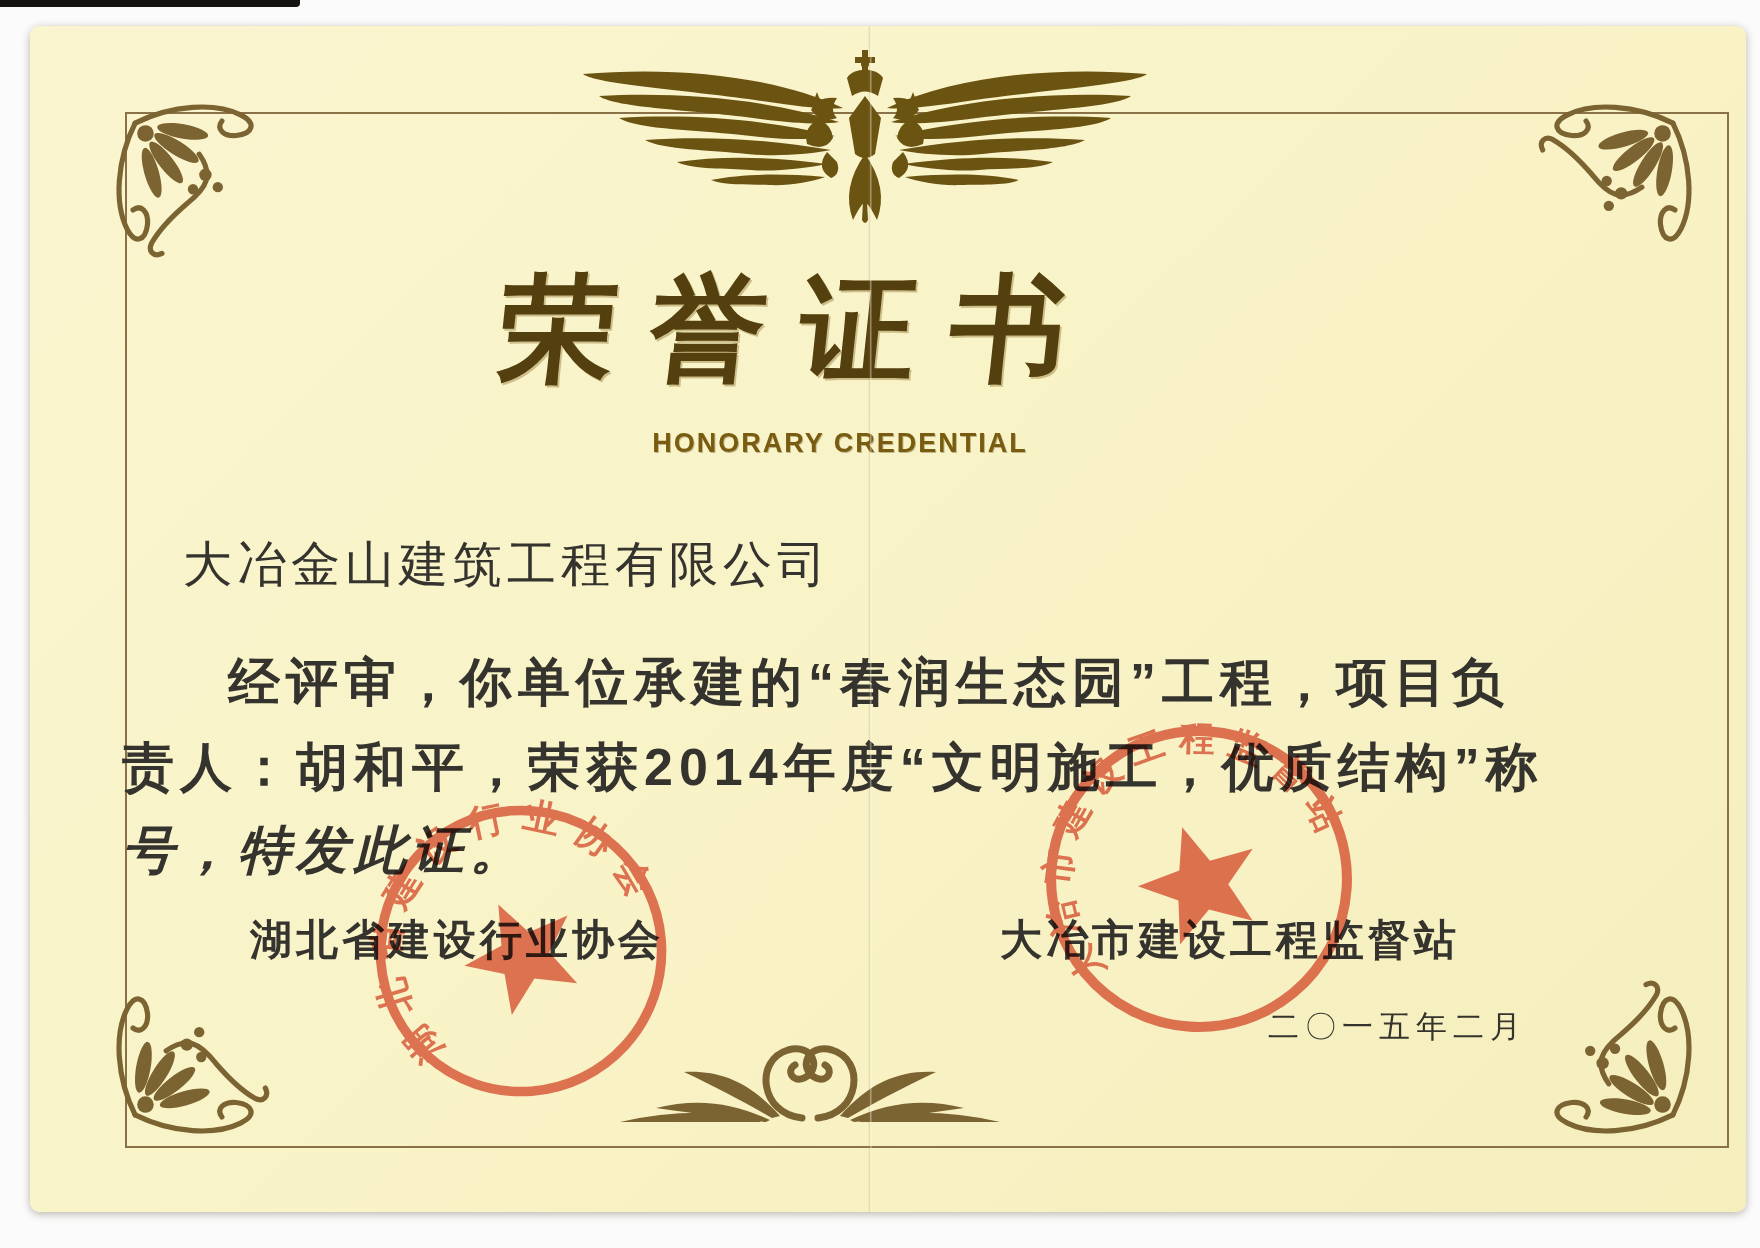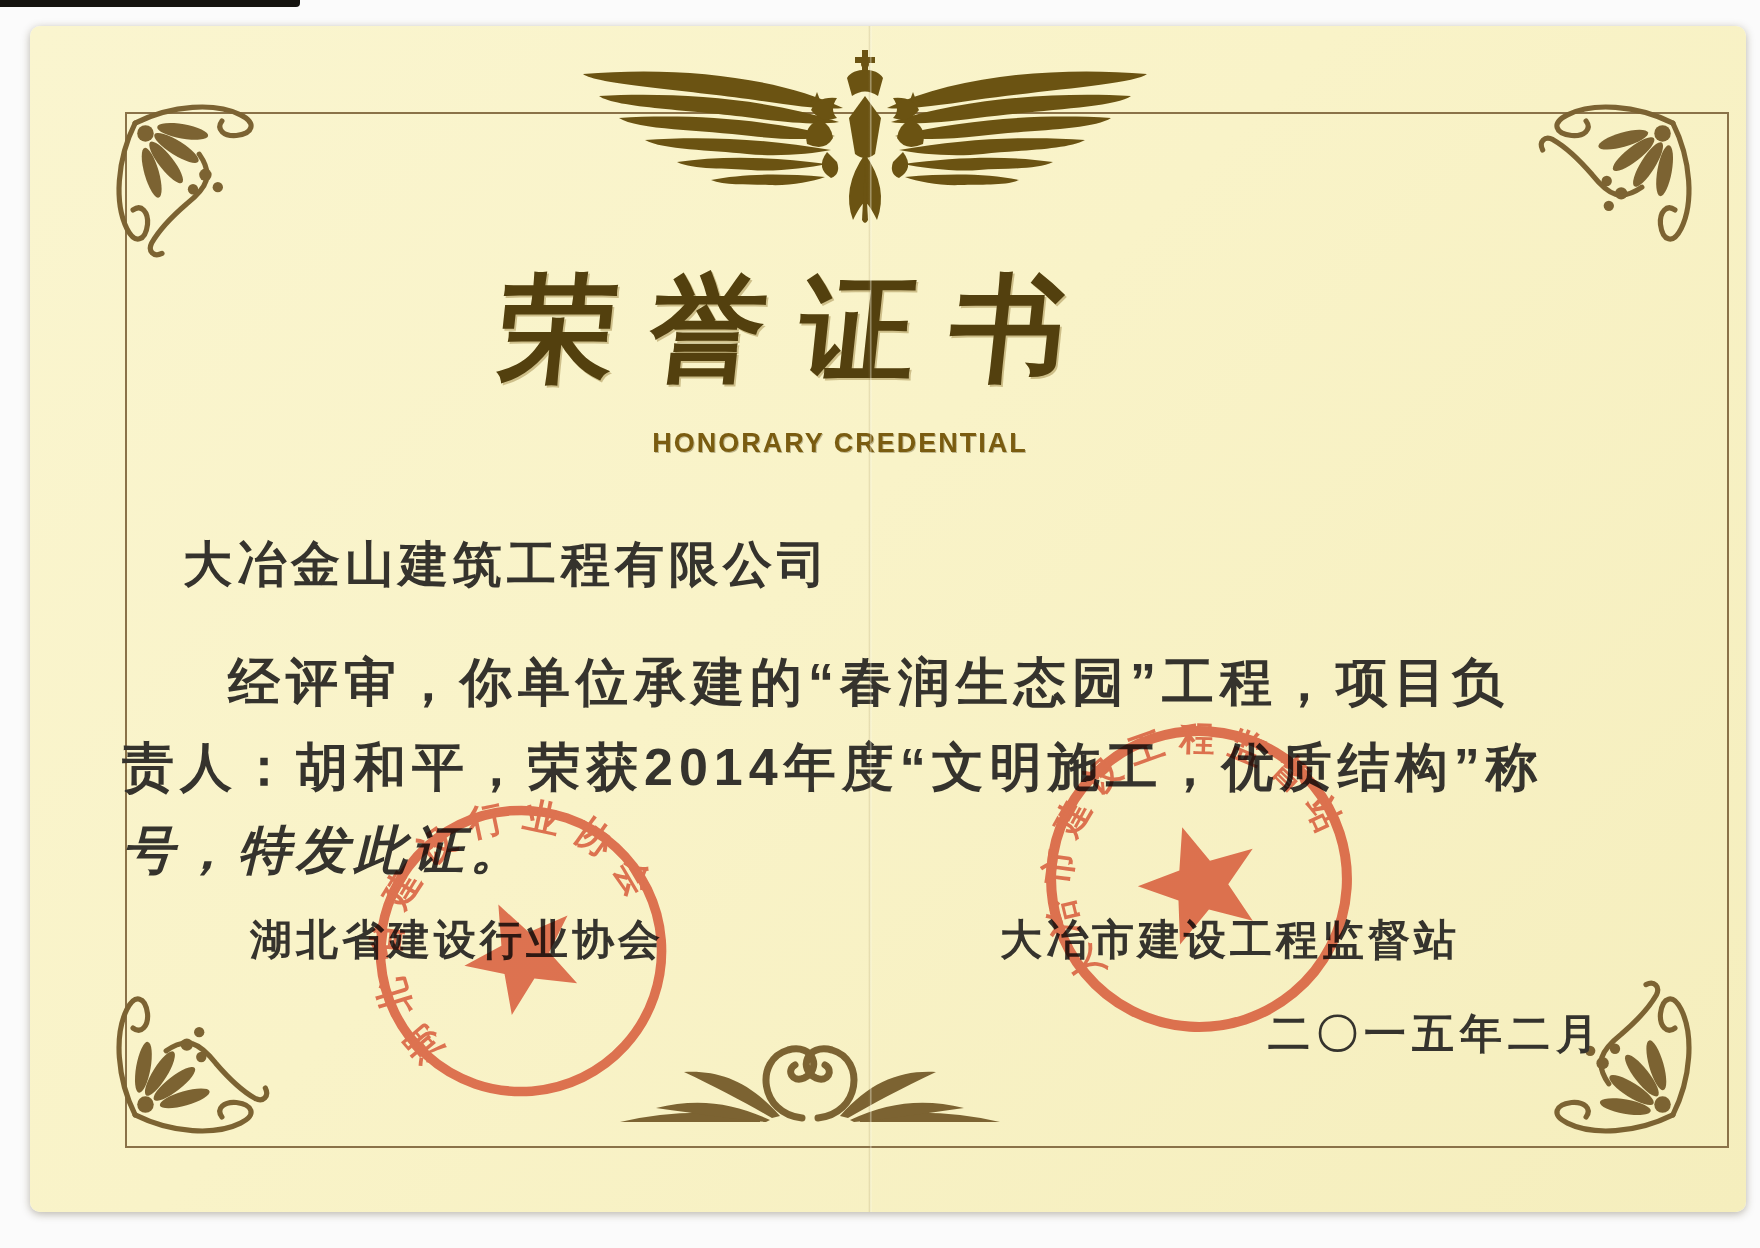--- a/index.html
+++ b/index.html
@@ -42,38 +42,38 @@
     text-shadow:2px 2px 0 rgba(122,92,16,.35);
     white-space:nowrap;
   }
   .title-en{
     position:absolute;left:490px;top:428px;width:700px;text-align:center;
     font-size:27px;font-weight:bold;color:var(--gold);letter-spacing:2px;
     white-space:nowrap;text-shadow:1px 1px 0 rgba(60,45,5,.3);
   }
   .recipient{
     position:absolute;left:183px;top:532px;
-    font-size:49px;font-weight:bold;color:var(--ink);letter-spacing:5px;white-space:nowrap;
+    font-size:49px;font-weight:normal;color:var(--ink);letter-spacing:5px;white-space:nowrap;
   }
   .body-line{
     position:absolute;left:122px;font-size:52px;font-weight:bold;color:var(--ink);
     letter-spacing:6px;white-space:nowrap;
   }
   .body-line.l1{top:648px;padding-left:106px;}
   .body-line.l2{top:733px;}
   .body-line.l3{top:816px;font-style:italic;}
   .issuer{
     position:absolute;font-size:42px;font-weight:bold;color:var(--ink);
     letter-spacing:4px;white-space:nowrap;
   }
   .issuer.left{left:250px;top:912px;}
   .issuer.right{left:1000px;top:912px;}
   .date-line{
     position:absolute;left:1268px;top:1006px;
-    font-size:42px;font-weight:bold;color:var(--ink);letter-spacing:6px;white-space:nowrap;
+    font-size:31px;font-weight:normal;color:var(--ink);letter-spacing:6px;white-space:nowrap;
   }
   .seal{position:absolute;mix-blend-mode:multiply;opacity:.82;}
   .seal.left{left:368px;top:798px;width:306px;height:306px;transform:rotate(-26deg);}
   .seal.right{left:1038px;top:718px;width:322px;height:322px;transform:rotate(-18deg);}
 </style>
 </head>
 <body>
 
 <div class="scan-artifact-top"></div>
 

